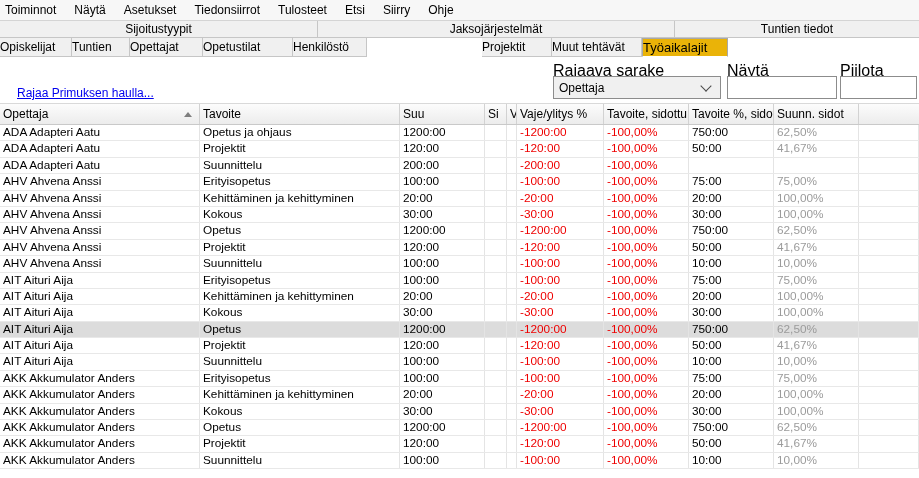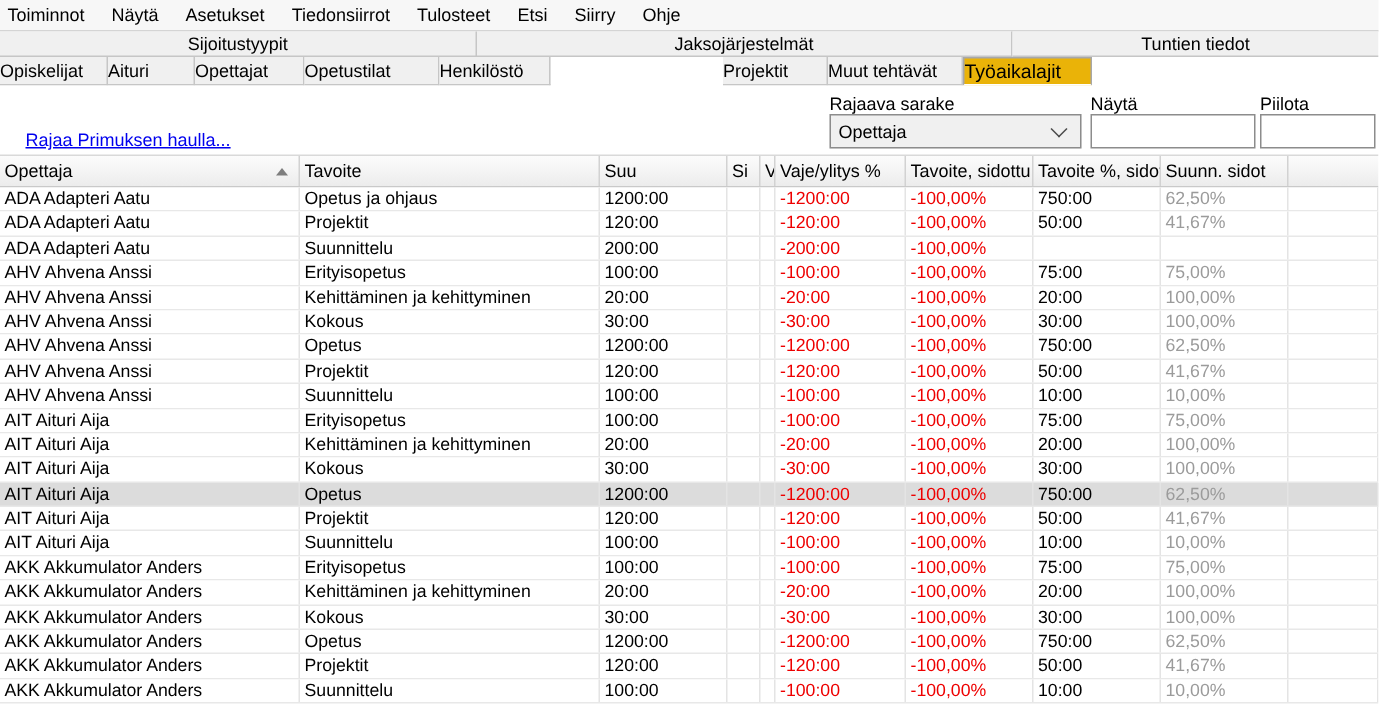--- a/index.html
+++ b/index.html
@@ -21,21 +21,21 @@
   .tabrow2{position:absolute;left:0;top:38px;width:100%;height:19px;display:flex;}
   .tab{background:#f0f0f0;border-right:1px solid #c6c6c6;border-bottom:1px solid #c6c6c6;
        box-sizing:border-box;text-align:left;line-height:18px;overflow:hidden;white-space:nowrap;cursor:default;}
   .tab.active{background:#eab308;border-left:1px solid #a8a8a8;border-top:1px solid #a8a8a8;
        border-right:1px solid #a8a8a8;border-bottom:1px solid #ffffff;font-size:13px;}
 
   
   .filter{position:absolute;left:0;top:57px;width:100%;height:46px;background:#fff;}
   .link{position:absolute;left:17px;top:29px;color:#0000ee;text-decoration:underline;
         font-size:12px;cursor:pointer;white-space:nowrap;}
-  .flabel{position:absolute;font-size:12px;color:#000;white-space:nowrap;}
+  .flabel{position:absolute;font-size:16px;color:#000;white-space:nowrap;}
   .lbl-raj{left:553px;top:5px;} .lbl-nay{left:727px;top:5px;} .lbl-pii{left:840px;top:5px;}
   .combo{position:absolute;left:553px;top:19px;width:168px;height:23px;background:#f0f0f0;
          border:1px solid #8c8c8c;box-sizing:border-box;display:flex;align-items:center;cursor:default;}
   .combo .val{padding-left:5px;flex:1;overflow:hidden;white-space:nowrap;}
   .chev{width:7px;height:7px;border-right:1.4px solid #4a4a4a;border-bottom:1.4px solid #4a4a4a;
         transform:rotate(45deg);margin:-4px 10px 0 0;}
   .tinput{position:absolute;top:19px;height:23px;background:#fff;border:1px solid #8c8c8c;
           box-sizing:border-box;font-family:inherit;font-size:12px;padding:0 4px;}
   .in-nay{left:727px;width:110px;} .in-pii{left:840px;width:77px;}
 
@@ -75,21 +75,21 @@
     </div>
 
   <div class="tabrow1">
       <div class="tg" style="width: 318px;">Sijoitustyypit</div>
       <div class="tg" style="width: 357px;">Jaksojärjestelmät</div>
       <div class="tg" style="width: 244px;">Tuntien tiedot</div>
     </div>
 
   <div class="tabrow2">
       <div class="tab" style="width: 72px;">Opiskelijat</div>
-      <div class="tab" style="width: 58px;">Aituri</div>
+      <div class="tab" style="width: 58px;">Tuntien</div>
       <div class="tab" style="width: 73px;">Opettajat</div>
       <div class="tab" style="width: 90px;">Opetustilat</div>
       <div class="tab" style="width: 74px;">Henkilöstö</div>
       <div class="tab" style="width: 115px; margin-top: 38px;">Opetustarjonta</div>
       <div class="tab" style="width: 70px;">Projektit</div>
       <div class="tab" style="width: 90px;">Muut tehtävät</div>
       <div class="tab active" style="width: 86px;">Työaikalajit</div>
     </div>
 
   <div class="filter">

